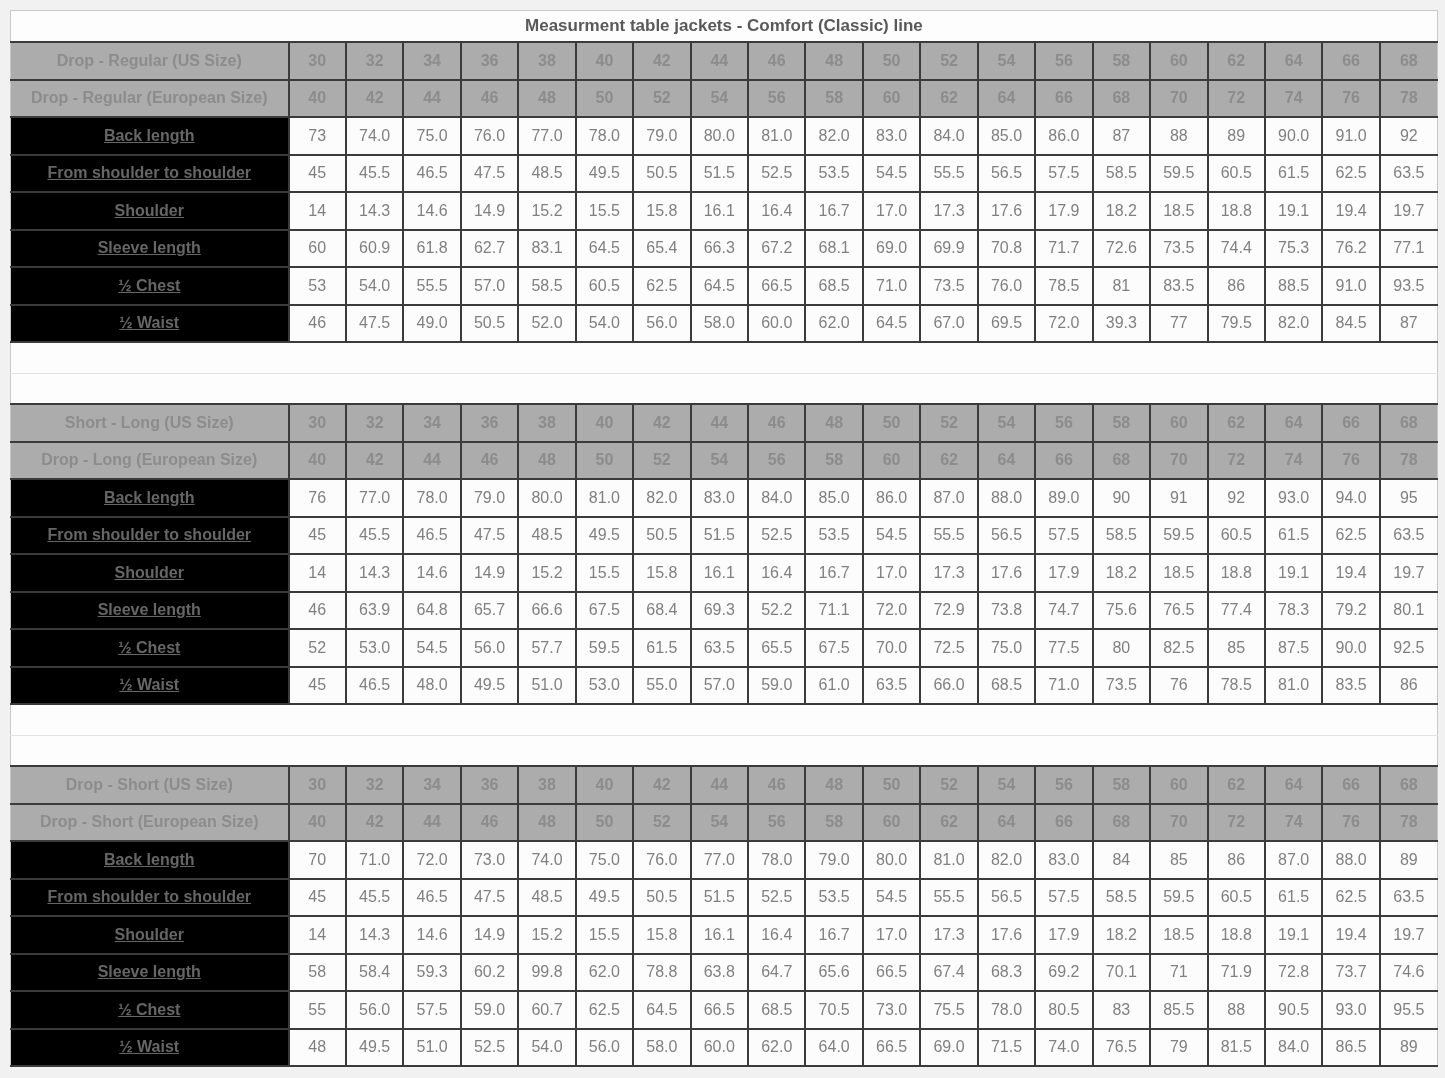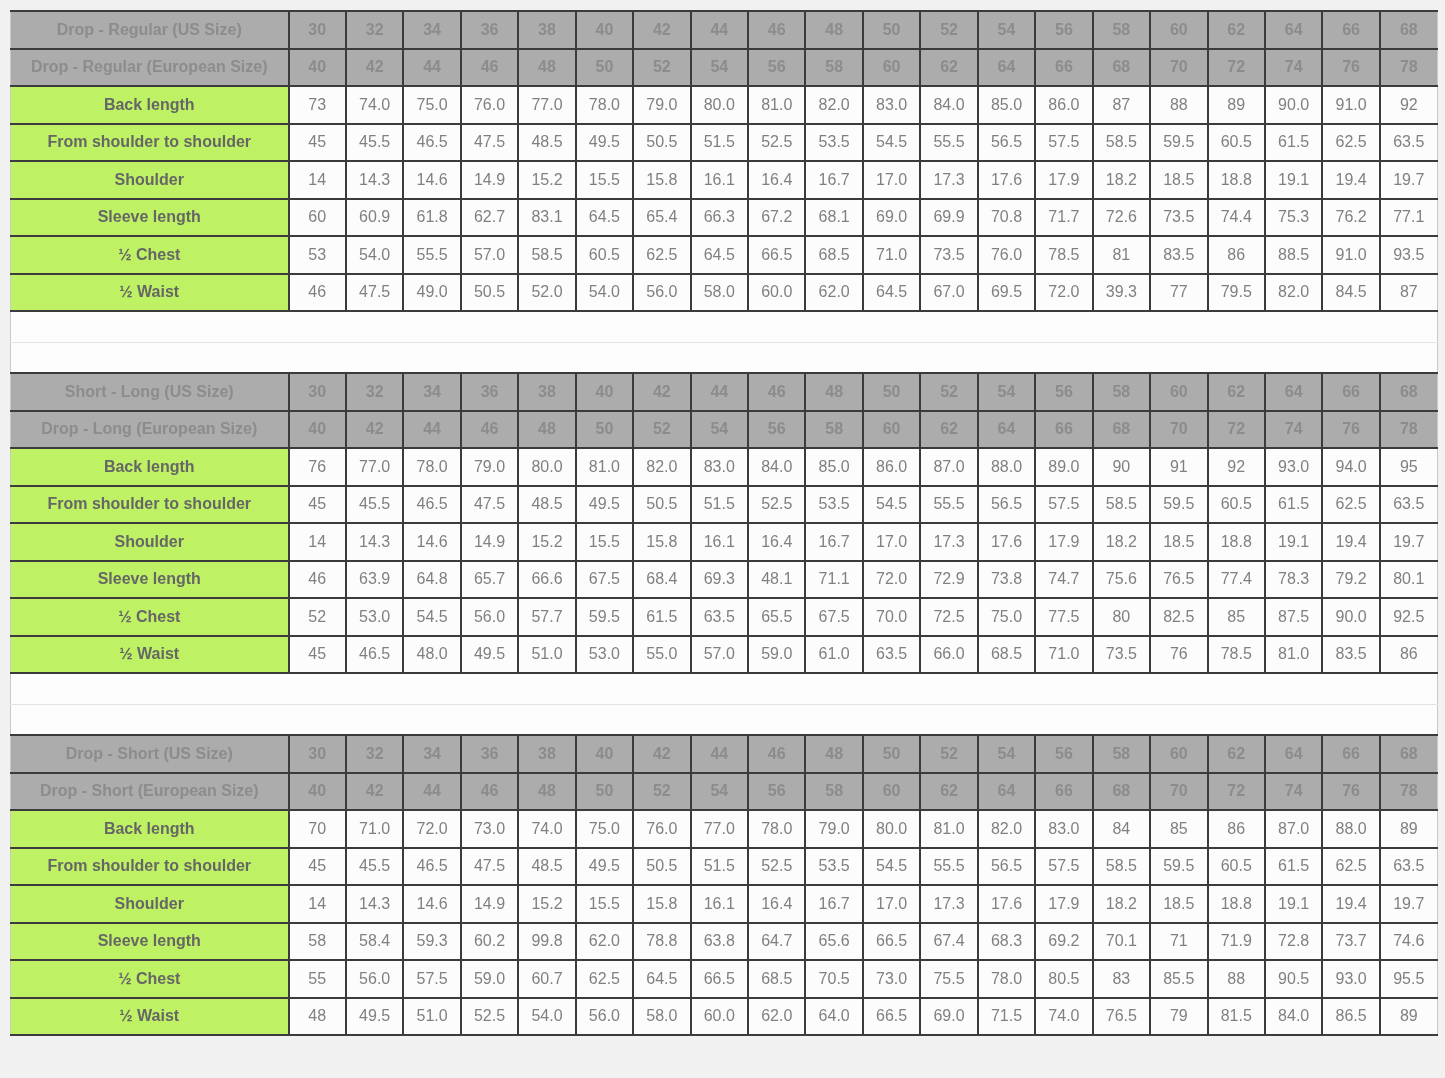--- a/index.html
+++ b/index.html
@@ -36,25 +36,26 @@
   .header-row th {
     height: 35.5px;
     background: #acacac;
     border: 2px solid #3b3b3b;
     color: #8c8c8c;
     font-weight: bold;
     font-size: 16px;
   }
   .data-row th.row-label {
     height: 35.5px;
-    background: #bef264;
+    background: #000000;
     color: #666666;
     font-weight: bold;
     font-size: 16px;
     border: 2px solid #3b3b3b;
+    text-decoration: underline;
   }
   .data-row td.value-cell {
     height: 35.5px;
     background: #fcfcfc;
     color: #808080;
     font-size: 16px;
     font-weight: normal;
     border: 2px solid #3b3b3b;
   }
   tr.spacer-row td {
@@ -94,20 +95,23 @@
         <col style="width: 57.45px;">
         <col style="width: 57.45px;">
         <col style="width: 57.45px;">
         <col style="width: 57.45px;">
         <col style="width: 57.45px;">
         <col style="width: 57.45px;">
         <col style="width: 57.45px;">
         <col style="width: 57.45px;">
       </colgroup>
     <tbody>
+      <tr class="title-row">
+        <td colspan="21">Measurment table jackets - Comfort (Classic) line</td>
+      </tr>
     <tr class="header-row">
           <th class="label-cell">Drop - Regular (US Size)</th>
           <th class="size-cell">30</th>
           <th class="size-cell">32</th>
           <th class="size-cell">34</th>
           <th class="size-cell">36</th>
           <th class="size-cell">38</th>
           <th class="size-cell">40</th>
           <th class="size-cell">42</th>
           <th class="size-cell">44</th>
@@ -409,21 +413,21 @@
         <tr class="data-row">
           <th class="row-label">Sleeve length</th>
           <td class="value-cell">46</td>
           <td class="value-cell">63.9</td>
           <td class="value-cell">64.8</td>
           <td class="value-cell">65.7</td>
           <td class="value-cell">66.6</td>
           <td class="value-cell">67.5</td>
           <td class="value-cell">68.4</td>
           <td class="value-cell">69.3</td>
-          <td class="value-cell">48.1</td>
+          <td class="value-cell">52.2</td>
           <td class="value-cell">71.1</td>
           <td class="value-cell">72.0</td>
           <td class="value-cell">72.9</td>
           <td class="value-cell">73.8</td>
           <td class="value-cell">74.7</td>
           <td class="value-cell">75.6</td>
           <td class="value-cell">76.5</td>
           <td class="value-cell">77.4</td>
           <td class="value-cell">78.3</td>
           <td class="value-cell">79.2</td>

